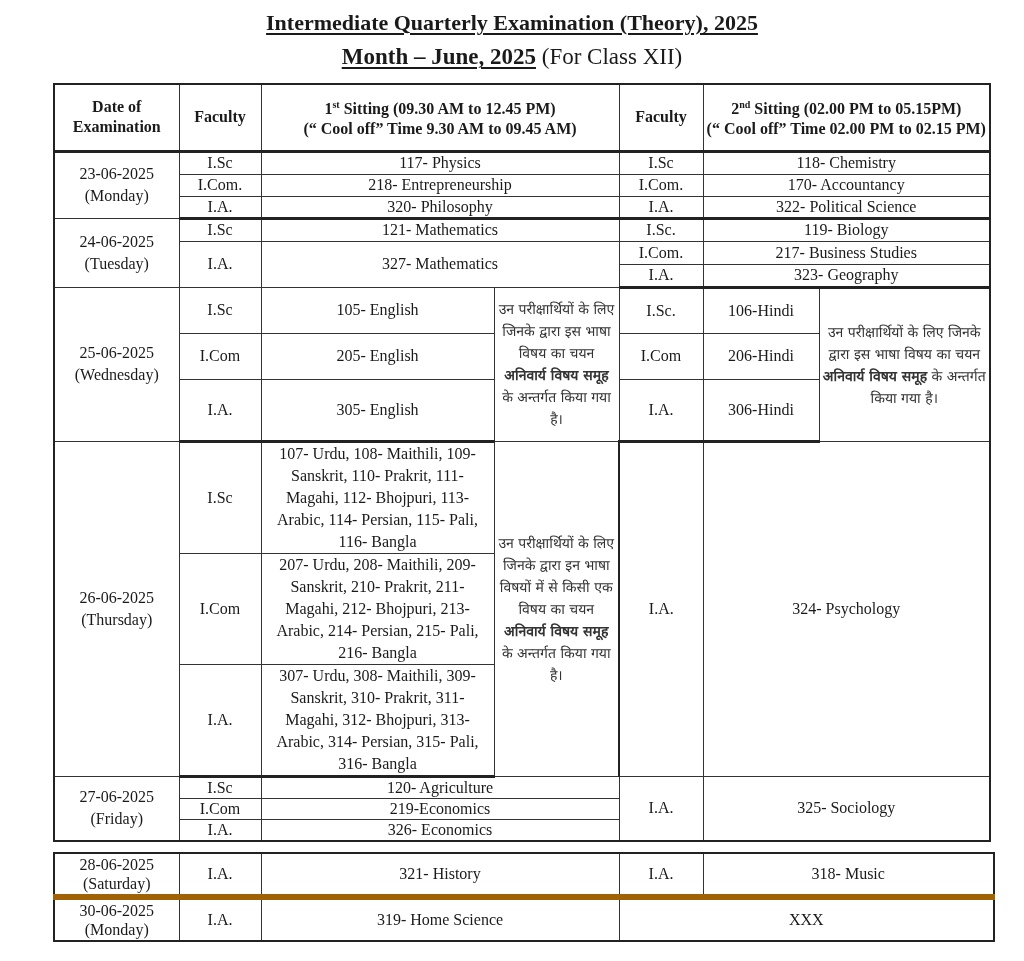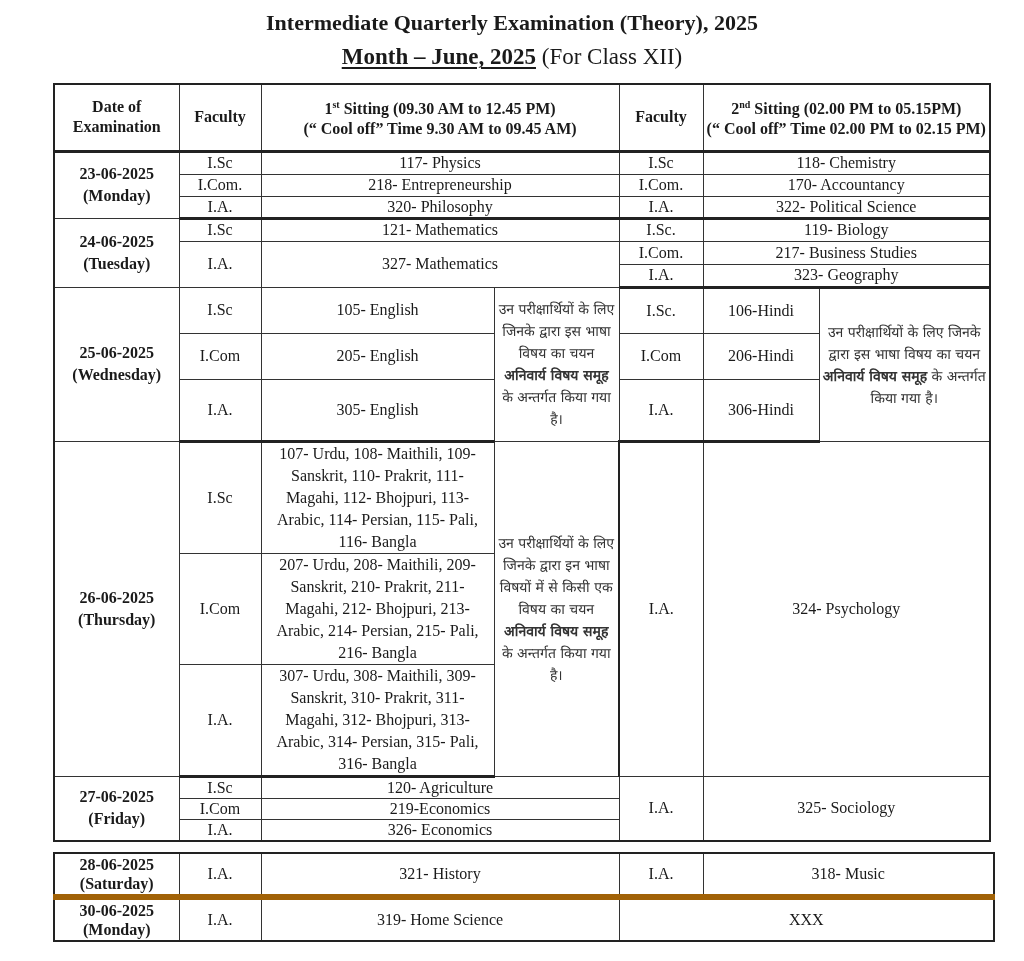--- a/index.html
+++ b/index.html
@@ -1,30 +1,30 @@
 <!DOCTYPE html>
 <html><head>
 <meta charset="utf-8">
 <style>
   html, body { margin: 0; padding: 0; background: #ffffff; }
   body { width: 1024px; height: 961px; position: relative; overflow: hidden;
          font-family: "Liberation Serif", "DejaVu Serif", serif; color: #1a1a1a; }
   .title { position: absolute; left: 0; width: 1024px; text-align: center; }
   .t1 { top: 10px; font-size: 22px; font-weight: bold; }
-  .t1 span { text-underline-offset: 3px; text-decoration-thickness: 2px; }
+  .t1 span { text-decoration: underline; text-underline-offset: 3px; text-decoration-thickness: 2px; }
   .t2 { top: 44px; font-size: 23px; }
   .t2 .b { font-weight: bold; text-decoration: underline; text-underline-offset: 3px; text-decoration-thickness: 2px; }
 
   table { position: absolute; border-collapse: collapse; table-layout: fixed; border-radius: 15px; }
   td, th { border: 1.2px solid #333; text-align: center; vertical-align: middle; padding: 0 3px;
            font-size: 16px; line-height: 20px; font-weight: normal; }
   .main { left: 53px; top: 83px; width: 936px; border: 2.5px solid #222; }
   .hdr th { font-weight: bold; font-size: 16px; line-height: 20px; }
   .bb td, .bb th { border-bottom: 3px solid #222; }
-  .date { font-weight: bold; font-size: 16px; line-height: 22px; }
+  .date { font-weight: normal; font-size: 16px; line-height: 22px; }
   .hi { font-family: "DejaVu Sans", sans-serif; font-size: 14px; line-height: 22px; color: #333; }
   .hi b { font-weight: bold; }
   .lang { line-height: 22px; }
   sup { font-size: 10px; margin-top: 44px; }
   .sep { border-left: 2.5px solid #222 !important; }
   .bottom { left: 53px; width: 940px; border: 2.5px solid #222; }
   .bottom td { font-size: 16px; }
 </style>
 </head>
 <body>

